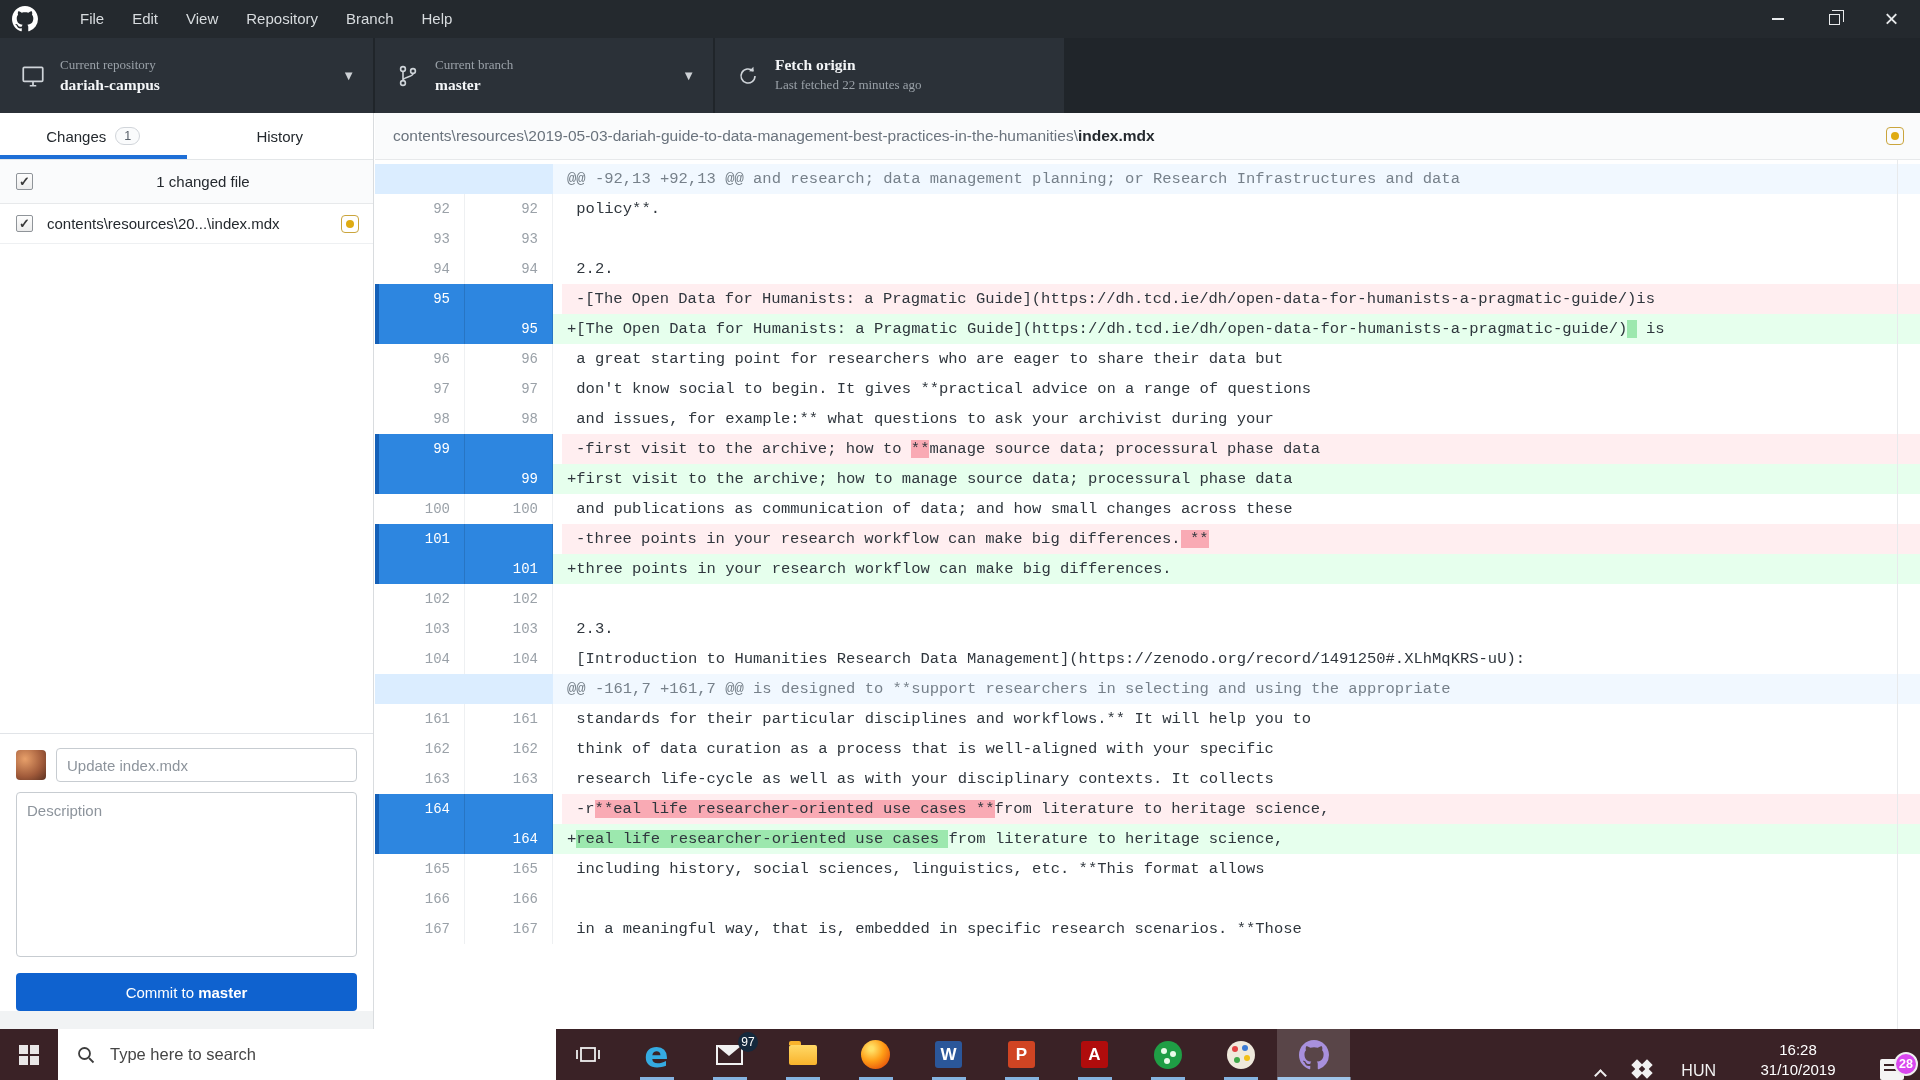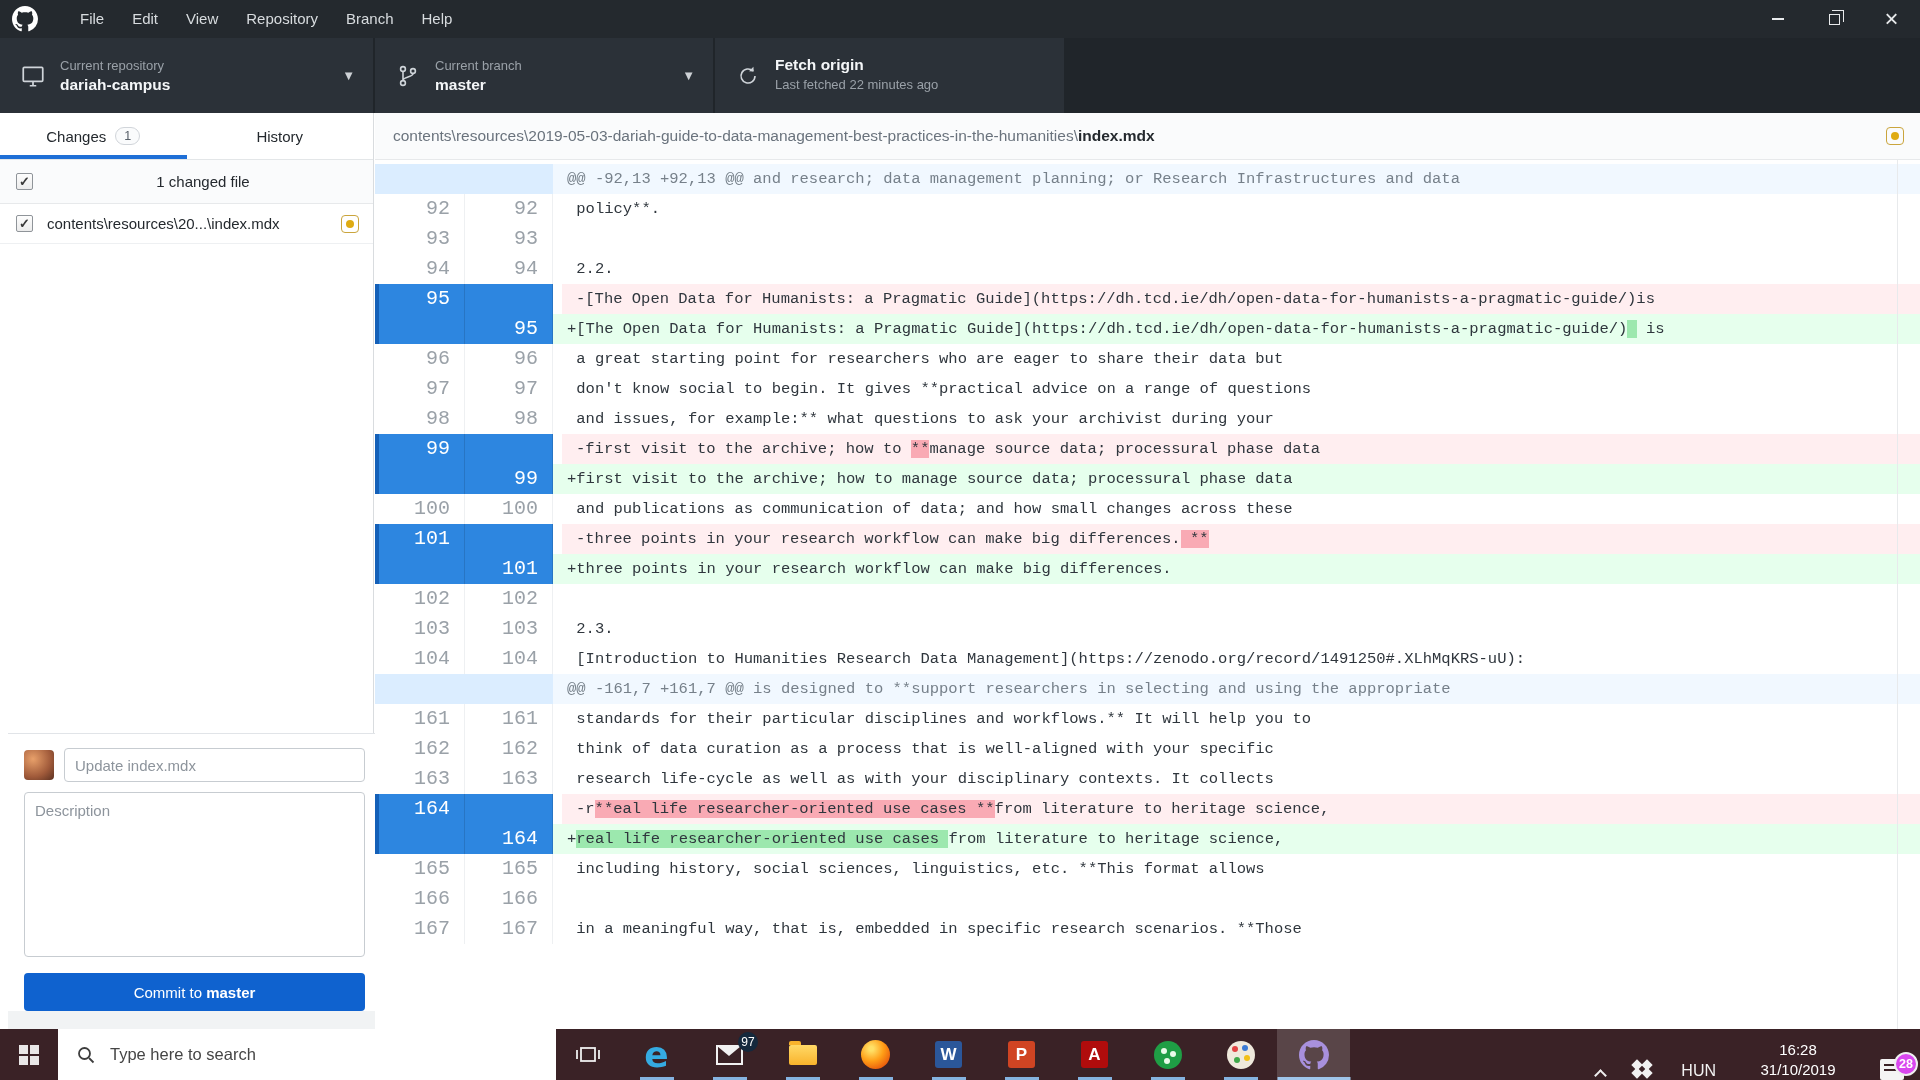--- a/index.html
+++ b/index.html
@@ -20,21 +20,21 @@
               border-top:1.5px solid #e8eaec; border-right:1.5px solid #e8eaec; }
   .glyph-close { color:#e8eaec; font-size:24px; line-height:20px; font-weight:400; }
 
   
   .toolbar { position:absolute; left:0; top:38px; width:1920px; height:75px; background:#20252a; }
   .tb-sec { position:absolute; top:0; height:75px; background:#2b3138; display:flex; align-items:center; }
   .tb-sec.s1 { left:0; width:373px; }
   .tb-sec.s2 { left:375px; width:338px; }
   .tb-sec.s3 { left:715px; width:349px; }
   .tb-icon { margin-left:20px; width:26px; flex:0 0 auto; color:#cfd4d9; }
-  .tb-text { margin-left:14px; display:flex; flex-direction:column; }
+  .tb-text { margin-left:14px; display:flex; flex-direction:column;font-family:Liberation Serif, serif; }
   .tb-label { color:#9aa1a8; font-size:13px; margin-bottom:3px; }
   .tb-value { color:#f4f6f8; font-size:15.5px; font-weight:bold; }
   .tb-chev { margin-left:auto; margin-right:18px; color:#cdd1d5; font-size:13px; }
 
   
   .main { position:absolute; left:0; top:113px; width:1920px; height:916px; background:#fff; }
   .sidebar { position:absolute; left:0; top:0; width:374px; height:916px; background:#fff;
              border-right:1px solid #d9dcdf; }
   .tabs { display:flex; height:47px; border-bottom:1px solid #e3e6e8; }
   .tab { width:50%; display:flex; align-items:center; justify-content:center; font-size:15px;
@@ -47,21 +47,21 @@
   .files-header .label { flex:1; text-align:center; font-size:15px; color:#24292e; }
   .checkbox { width:17px; height:17px; border:1px solid #8f9499; background:linear-gradient(#fdfdfd,#ececec);
          border-radius:2px; display:flex; align-items:center; justify-content:center;
          font-size:13px; color:#3a3a3a; font-weight:bold; margin-left:16px; flex:0 0 auto; }
   .file-row { height:40px; display:flex; align-items:center; border-bottom:1px solid #eef0f2; background:#fff; }
   .file-name { margin-left:14px; font-size:15px; color:#24292e; flex:1; white-space:nowrap; overflow:hidden; }
   .mod-icon { width:18px; height:18px; border:1.5px solid #caa53d; border-radius:4px; margin-right:14px;
          display:flex; align-items:center; justify-content:center; flex:0 0 auto; }
   .mod-icon::before { content:""; width:8px; height:8px; border-radius:50%; background:#dfab12; }
 
-  .commit-area { position:absolute; left:8px; bottom:0; width:373px; background:#fff;
+  .commit-area { position:absolute; left:0; bottom:0; width:373px; background:#fff;
          border-top:1px solid #e1e4e8; padding:14px 16px 0 16px; }
   .commit-row { display:flex; align-items:center; }
   .avatar { width:30px; height:30px; border-radius:4px; flex:0 0 auto;
          background:radial-gradient(circle at 30% 30%, #e8a06a, #a05a3a 60%, #5a3020); }
   .summary-input { margin-left:10px; flex:1; height:34px; border:1px solid #c7ccd1; border-radius:4px;
          font-size:15px; padding:0 10px; color:#24292e; font-family:"Liberation Sans",sans-serif; }
   .summary-input::placeholder { color:#8d949c; }
   .desc-box { margin-top:10px; width:100%; height:165px; border:1px solid #c7ccd1; border-radius:4px;
          font-size:15px; padding:9px 10px; color:#24292e; resize:none; font-family:"Liberation Sans",sans-serif; }
   .desc-box::placeholder { color:#8d949c; }
@@ -74,21 +74,21 @@
   .diff { position:absolute; left:375px; top:0; width:1545px; height:916px; background:#fff; overflow:hidden; }
   .path-header { height:47px; background:#fafbfc; border-bottom:1px solid #e7e9eb;
          display:flex; align-items:center; }
   .path-text { margin-left:18px; font-size:15.5px; color:#6a737d; flex:1; white-space:nowrap; overflow:hidden; }
   .path-text .fname { color:#24292e; font-weight:700; }
   .path-header .mod-icon { margin-right:16px; }
   .diff-rows { position:relative; padding-top:4px; }
   .drow { display:flex; height:30px; line-height:30px;
           font-family:"Liberation Mono","DejaVu Sans Mono",monospace; font-size:15.5px; }
   .strip { width:4px; flex:0 0 auto; }
-  .gut { flex:0 0 auto; text-align:right; padding-right:14px; color:#9aa1a8; font-size:20px; }
+  .gut { flex:0 0 auto; text-align:right; padding-right:14px; color:#9aa1a8; font-size:14px; }
   .g1 { width:86px; border-right:1px solid #eef0f2; }
   .g2 { width:88px; border-right:1px solid #eef0f2; }
   .code { flex:1; white-space:pre; padding-left:14px; color:#2f363d; overflow:hidden; }
   .drow.context .strip { background:#fff; }
   .drow.hunk .strip, .drow.hunk .g1, .drow.hunk .g2 { background:#dbedff; border-color:#dbedff; }
   .drow.hunk .code { background:#f1f8ff; color:#76808a; }
   .drow.removed .strip, .drow.added .strip { background:#1460b8; }
   .drow.removed .g1, .drow.removed .g2, .drow.added .g1, .drow.added .g2 {
           background:#2d86e0; color:#fff; border-color:rgba(0,0,0,0.12); }
   .drow.removed .code { background:#ffeef0;margin-left:9px; }

